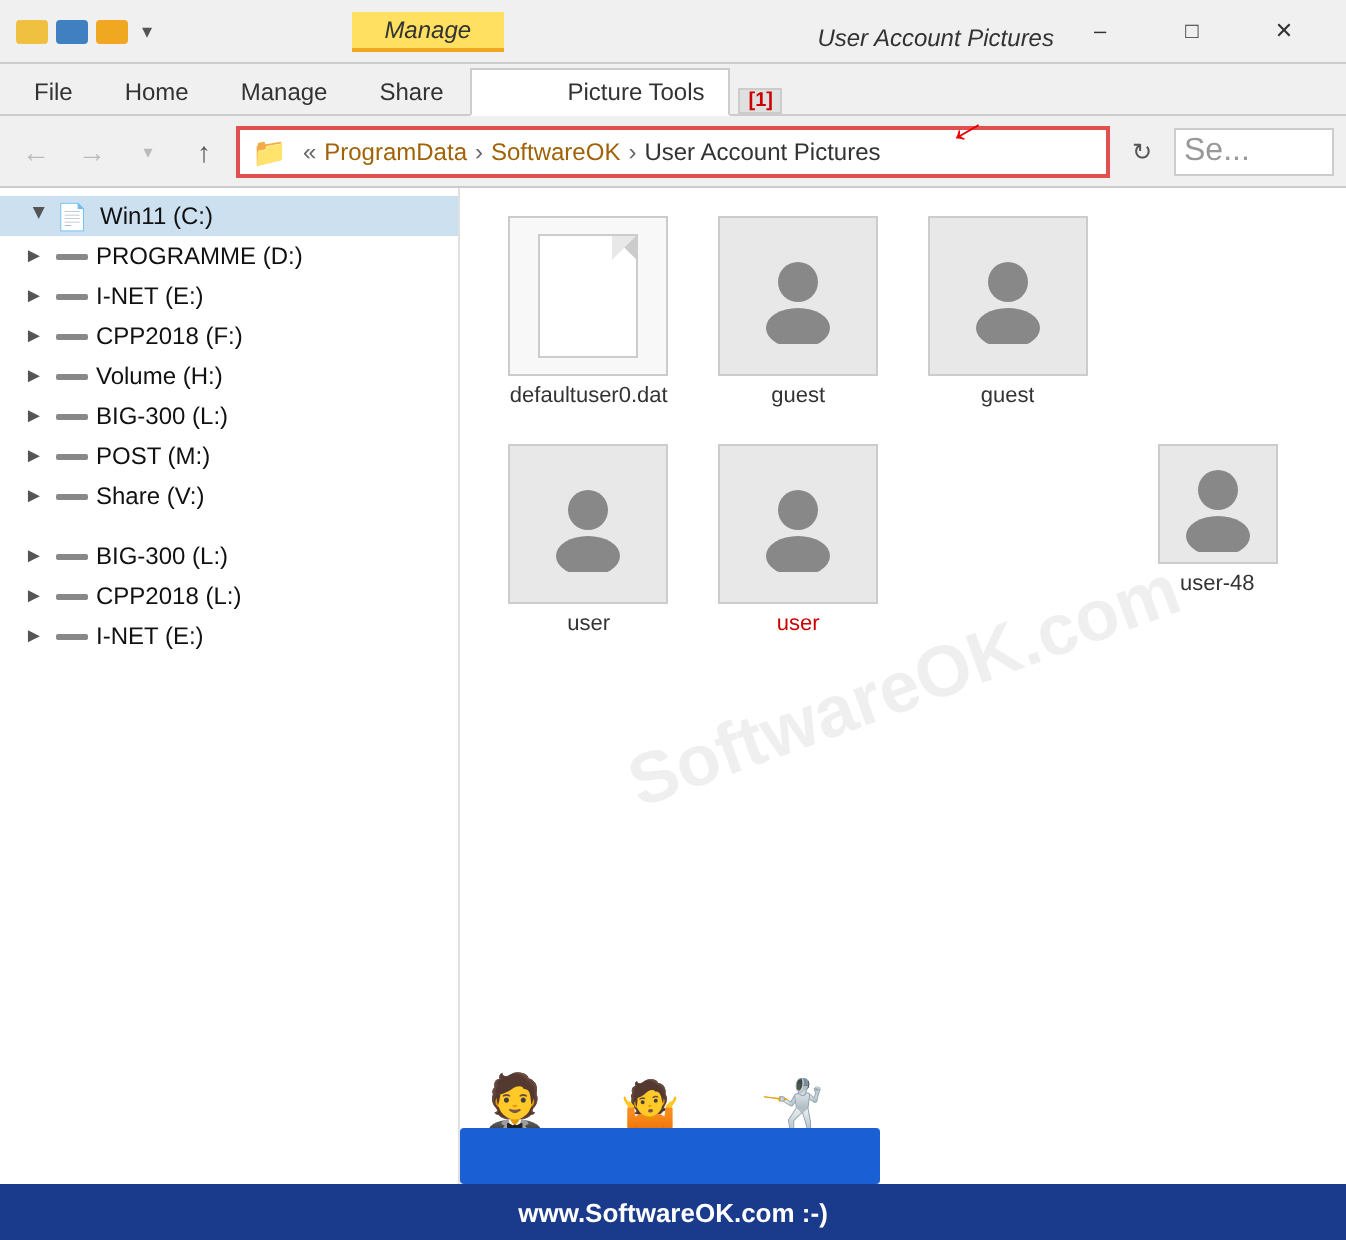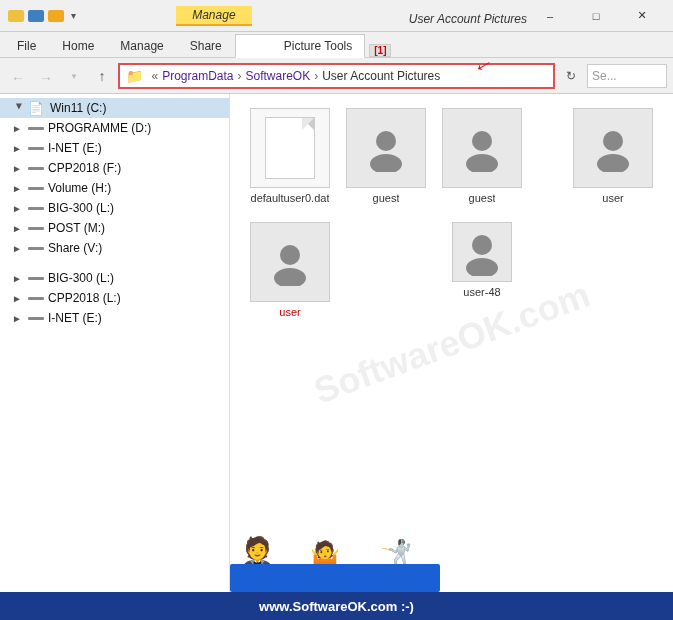--- a/index.html
+++ b/index.html
@@ -42,21 +42,21 @@
       width: 24px; height: 24px; display: flex; align-items: center; justify-content: center;
       color: #555; font-size: 14px; cursor: pointer; border-radius: 2px;
     }
     .nav-btn.disabled { color: #bbb; cursor: default; }
     .address-path {
       flex: 1; height: 26px; border: 2px solid #e05050; background: #fff;
       display: flex; align-items: center; padding: 0 6px; gap: 2px; font-size: 12px;
     }
     .path-folder-icon { color: #f0a820; font-size: 14px; margin-right: 4px; }
     .path-sep { color: #666; margin: 0 2px; }
-    .path-item { color: #4c1d95; }
+    .path-item { color: #a16207; }
     .path-item.last { color: #333; font-weight: normal; }
     .refresh-btn { width: 24px; height: 24px; display: flex; align-items: center; justify-content: center; color: #555; cursor: pointer; border-radius: 2px; }
     .search-box { width: 80px; height: 24px; border: 1px solid #ccc; background: #fff; display: flex; align-items: center; padding: 0 4px; color: #999; font-size: 11px; }
 
     
     .main { display: flex; height: calc(620px - 32px - 26px - 36px - 28px); }
 
     
     .sidebar {
       width: 230px; min-width: 230px; background: #fff; border-right: 1px solid #e0e0e0;
@@ -71,21 +71,21 @@
     .si-arrow.expanded { transform: rotate(90deg); display: inline-block; }
     .si-icon { width: 18px; height: 14px; margin-right: 4px; flex-shrink: 0; font-size: 13px; }
     .si-label { font-size: 12px; color: #111; overflow: hidden; text-overflow: ellipsis; }
 
     
     .file-area {
       flex: 1; background: #fff; overflow-y: auto; padding: 10px 16px;
       position: relative;
     }
     .file-grid {
-      display: grid; grid-template-columns: repeat(5, 1fr); gap: 10px 8px;
+      display: grid; grid-template-columns: repeat(4, 1fr); gap: 10px 8px;
     }
     .file-item {
       display: flex; flex-direction: column; align-items: center; cursor: pointer;
       padding: 4px; border-radius: 2px;
     }
     .file-thumb {
       width: 80px; height: 80px; background: #e8e8e8; border: 1px solid #ccc;
       display: flex; align-items: center; justify-content: center; margin-bottom: 4px;
       position: relative;
     }
@@ -161,21 +161,21 @@
     <span class="path-sep">«</span>
     <span class="path-item">ProgramData</span>
     <span class="path-sep">›</span>
     <span class="path-item">SoftwareOK</span>
     <span class="path-sep">›</span>
     <span class="path-item last">User Account Pictures</span>
   </div>
 
   <div style="position:absolute;top:-8px;right:180px;color:#e00;font-size:22px;font-weight:bold;transform:rotate(-30deg);pointer-events:none;">←</div>
   <div class="refresh-btn">↻</div>
-  <div class="search-box" style="font-size:12px;color:#999;">Se...</div>
+  <div class="search-box" style="font-size:16px;color:#999;">Se...</div>
 </div>
 
 <div class="main">
 
   <div class="sidebar">
 
     <div class="sidebar-item active">
       <span class="si-arrow expanded">►</span>
       <span class="si-icon" style="color:#f0a820;">📄</span>
       <span class="si-label">Win11 (C:)</span>

